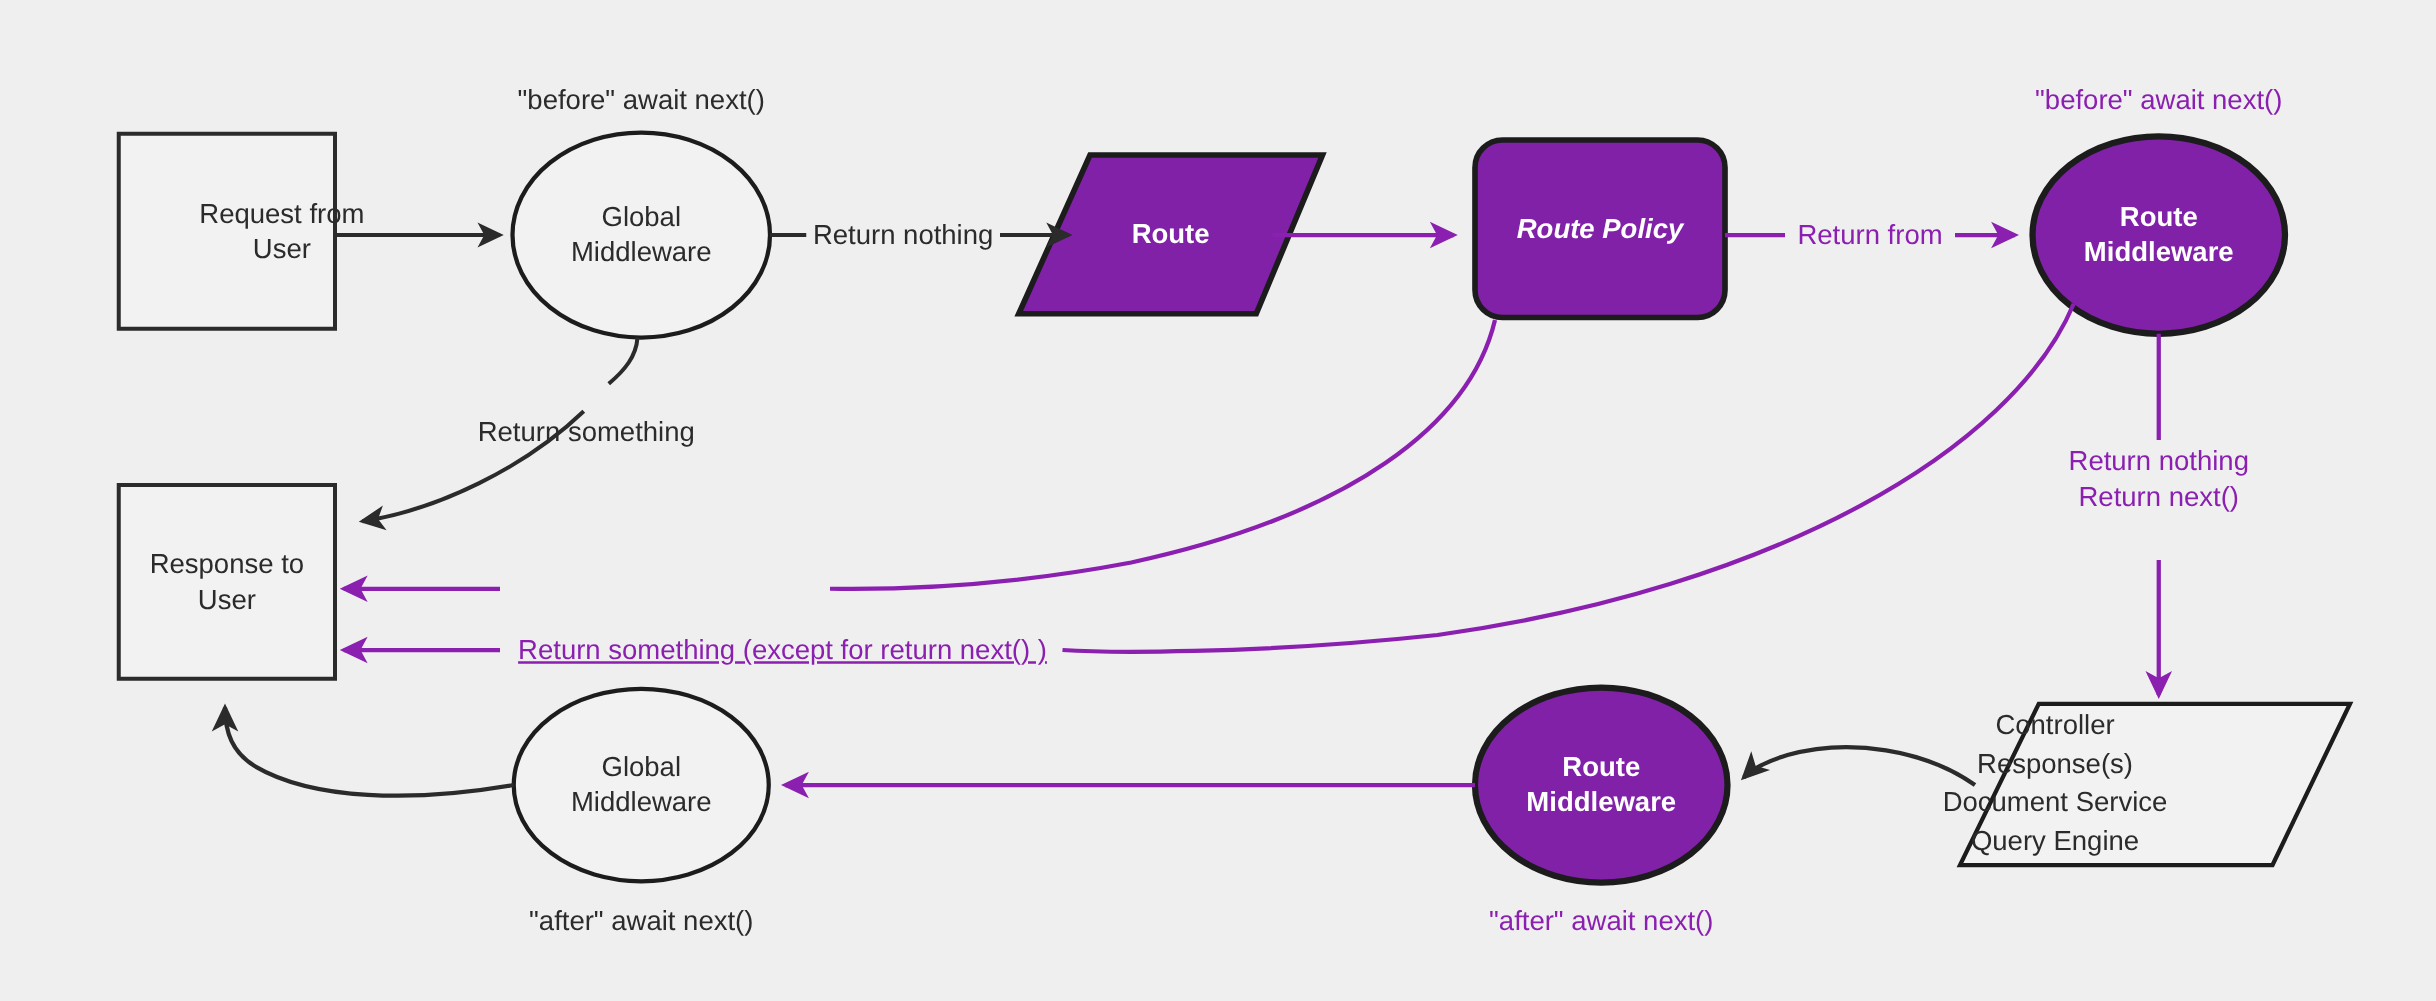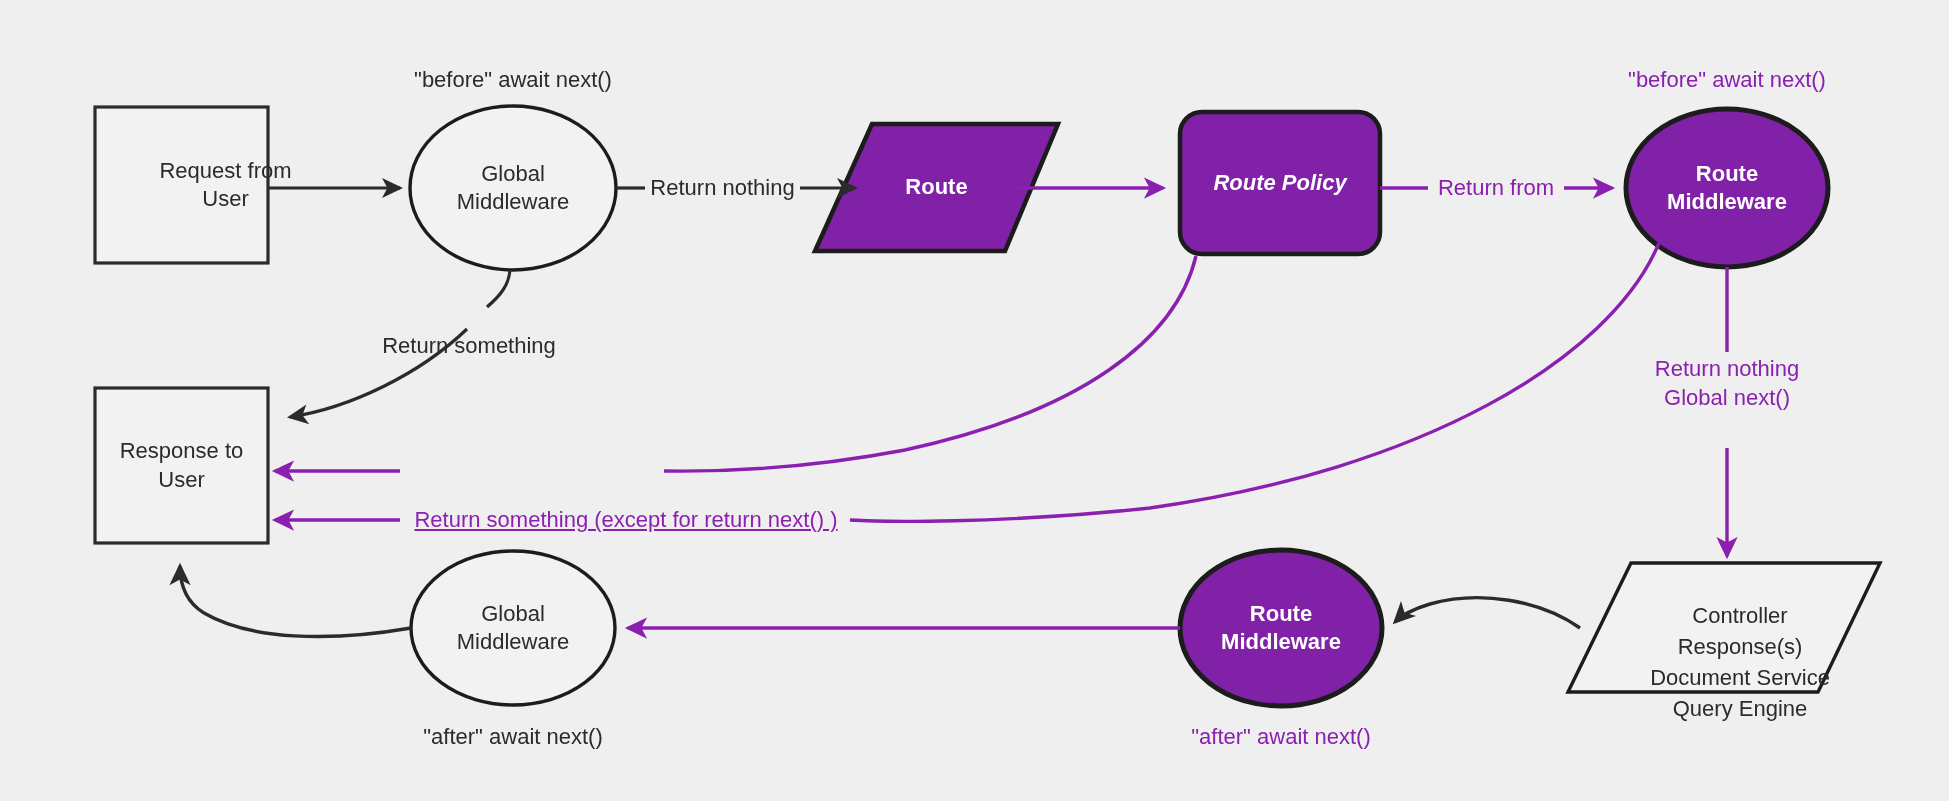--- a/index.html
+++ b/index.html
@@ -128,21 +128,21 @@
 
   <div class="node-label fs-mid t-white" style="left:1180px; top:112px; width:200px; height:142px;font-style:italic;">
     <span>Route Policy</span>
   </div>
 
   <div class="node-label fs-mid t-white" style="left:1626px; top:109px; width:202px; height:158px;">
     <span>Route</span>
     <span>Middleware</span>
   </div>
 
-  <div class="node-label fs-mid t-dark" style="left:1584px; top:563px; width:312px; height:126px; line-height:1.42;margin-top:36px;">
+  <div class="node-label fs-mid t-dark" style="left:1488px; top:563px; width:312px; height:126px; line-height:1.42;">
     <span>Controller</span>
     <span>Response(s)</span>
     <span>Document Service</span>
     <span>Query Engine</span>
   </div>
 
   <div class="node-label fs-mid t-white" style="left:1180px; top:550px; width:202px; height:156px;">
     <span>Route</span>
     <span>Middleware</span>
   </div>
@@ -169,16 +169,16 @@
 
   <div class="edge-label fs-mid t-dark" style="left:379px; top:308px; width:180px;margin-top:24px;">Return something</div>
 
   <div class="edge-label fs-mid t-purple" style="left:1428px; top:174px; width:136px;">Return from</div>
 
 
   <div class="edge-label fs-mid t-purple" style="left:404px; top:506px; width:444px;text-decoration:underline;">Return something (except for return next() )</div>
 
   <div class="edge-label fs-mid t-purple" style="left:1617px; top:355px; width:220px;">
     <div>Return nothing</div>
-    <div>Global next()</div>
+    <div>Return next()</div>
   </div>
 
 </div>
 
 </body></html>

